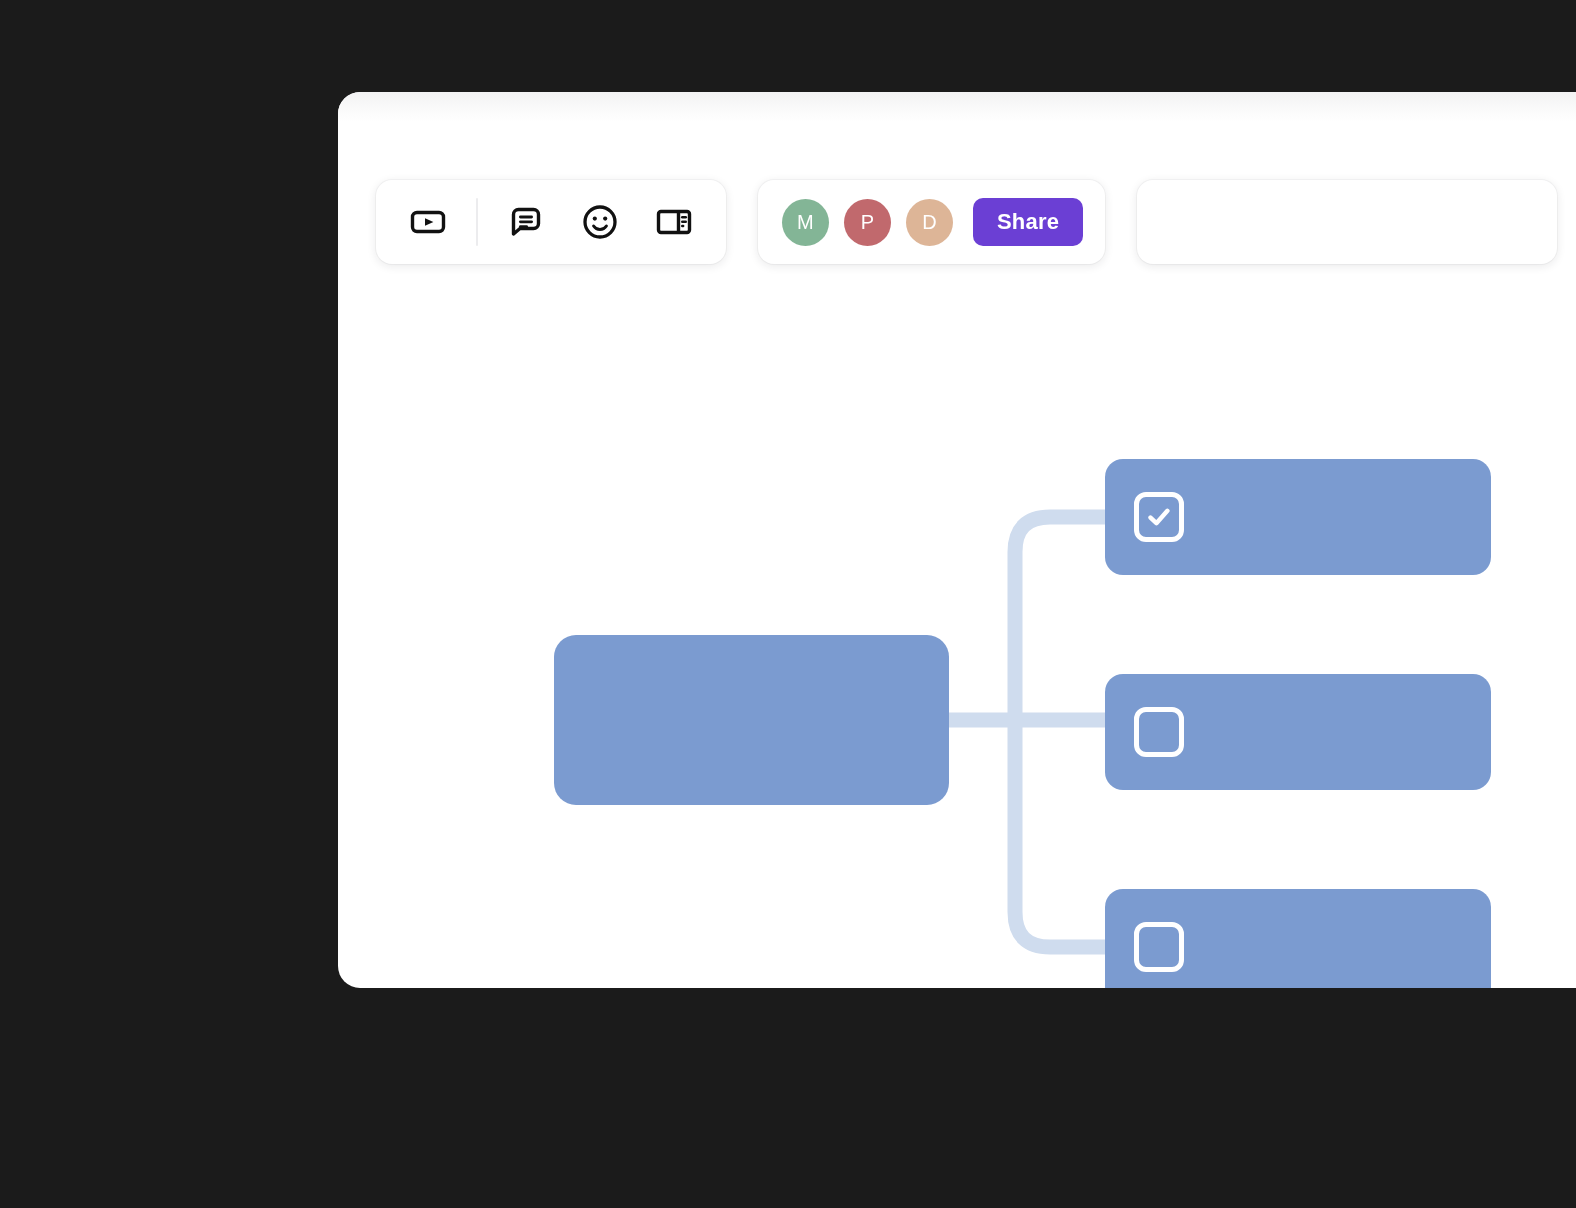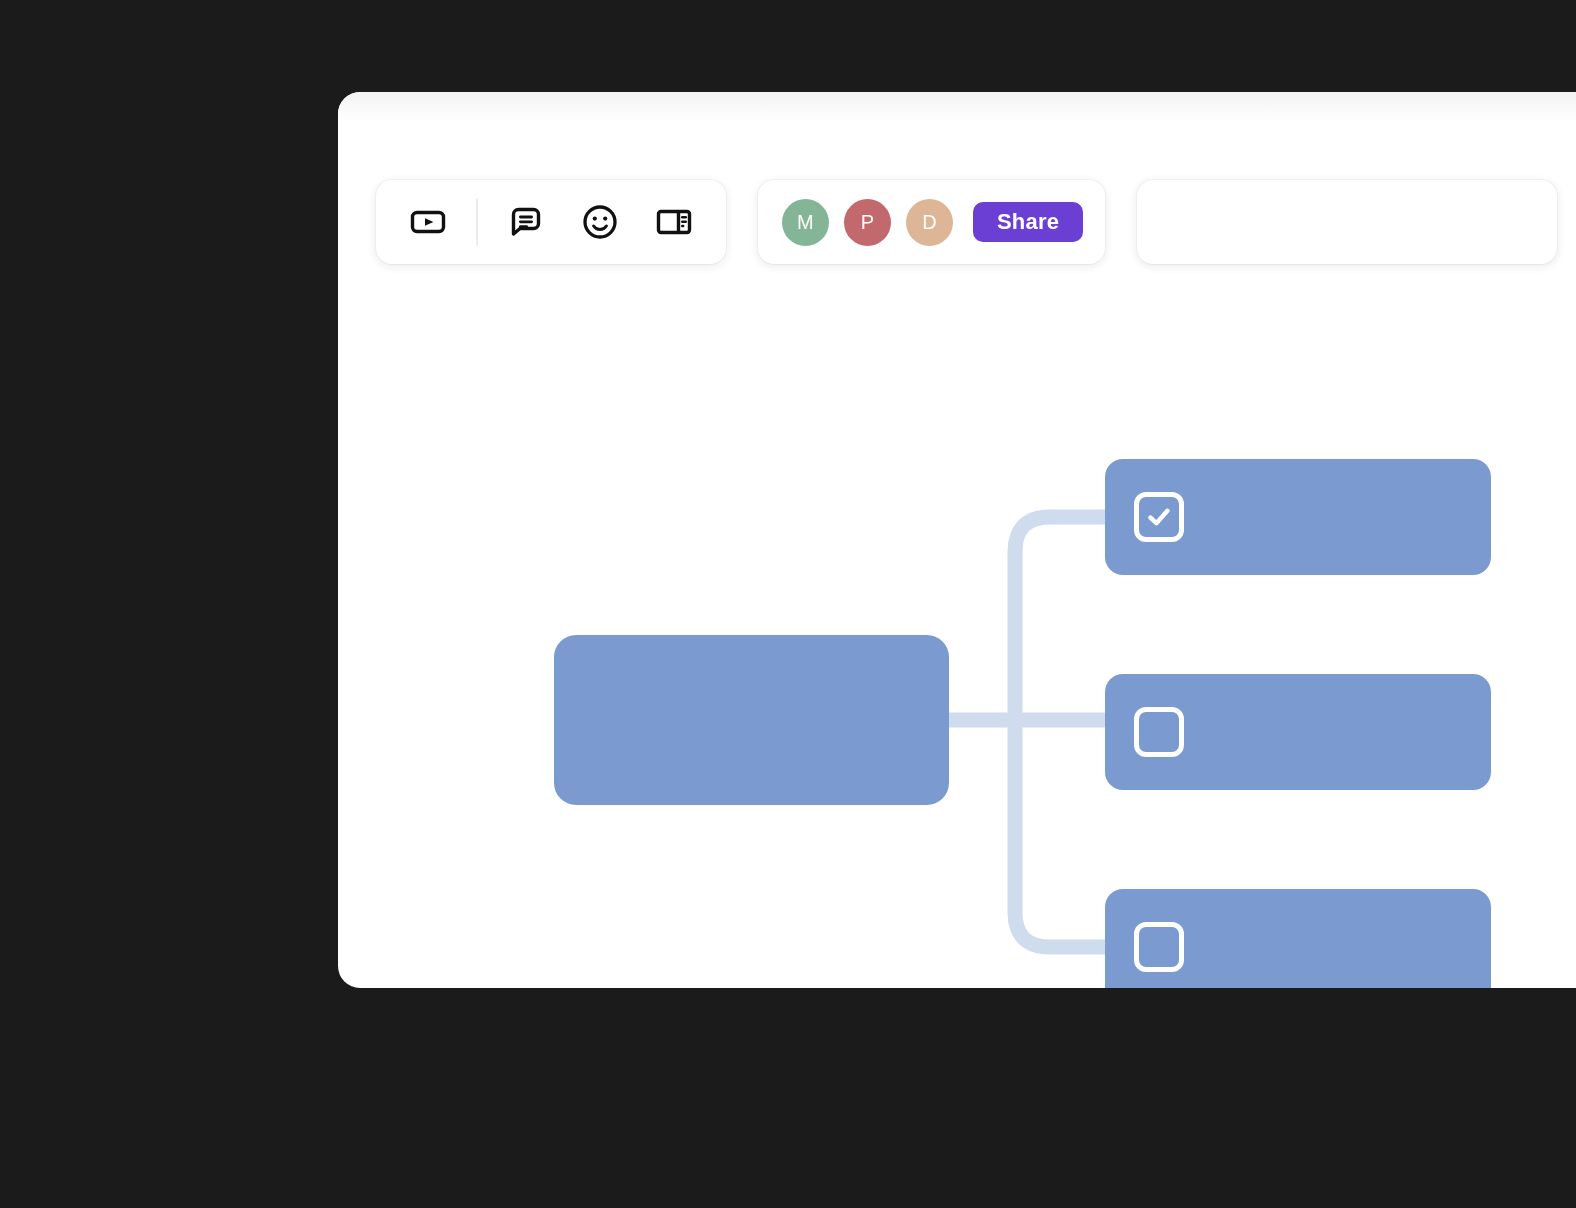--- a/index.html
+++ b/index.html
@@ -109,21 +109,21 @@
     font-size: 20px;
     font-weight: 400;
     letter-spacing: .3px;
     margin-right: 15px;
     flex: 0 0 auto;
     cursor: pointer;
     font-family: "Liberation Sans", sans-serif;
   }
 
   #share-button {
-    height: 40px;
+    height: 48px;
     padding: 0 24px;
     border-radius: 10px;
     display: flex;
     align-items: center;
     justify-content: center;
     color: #ffffff;
     font-size: 22px;
     font-weight: 700;
     letter-spacing: .2px;
     cursor: pointer;

